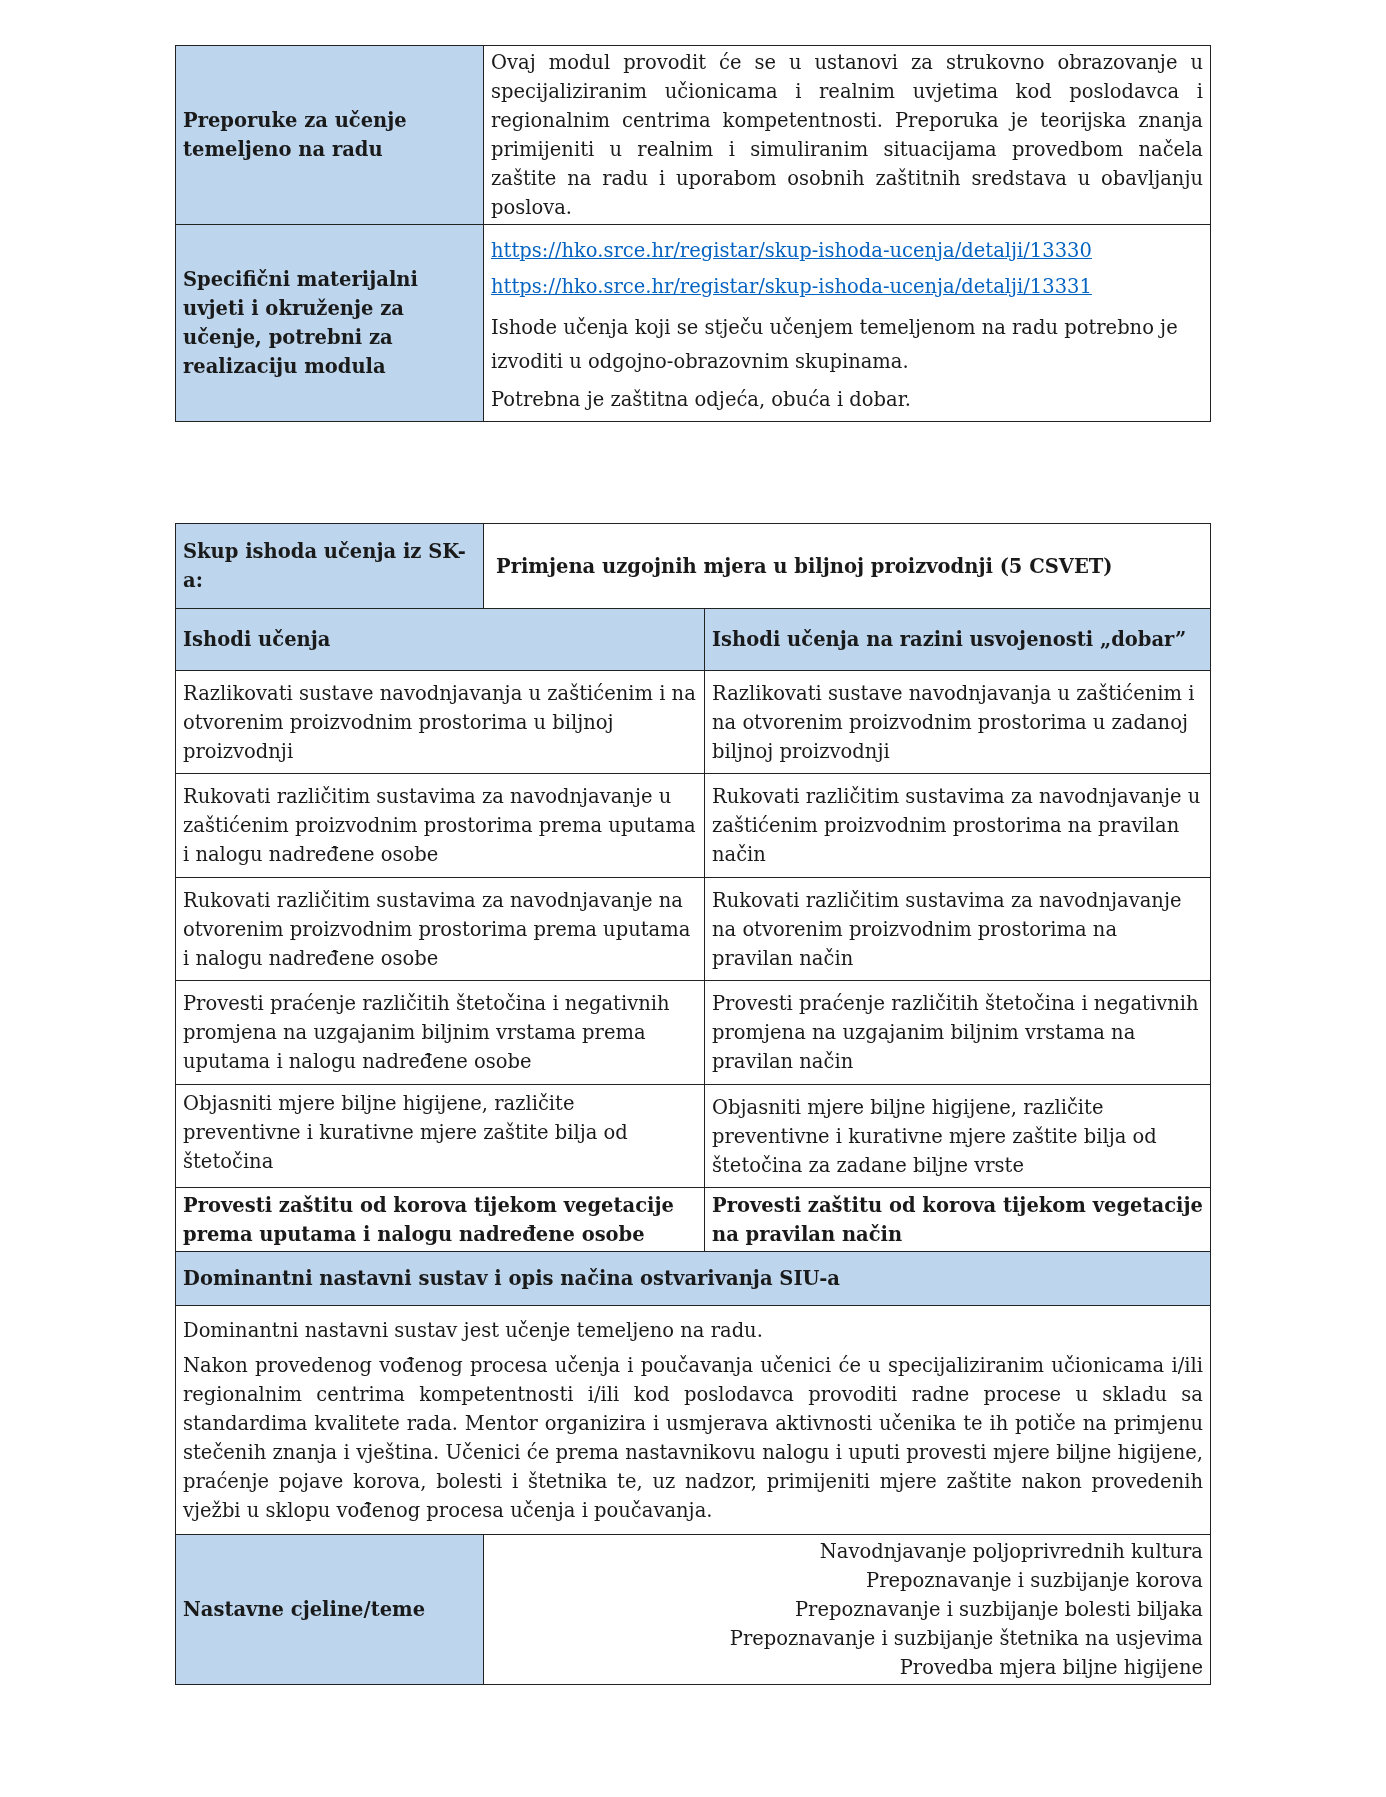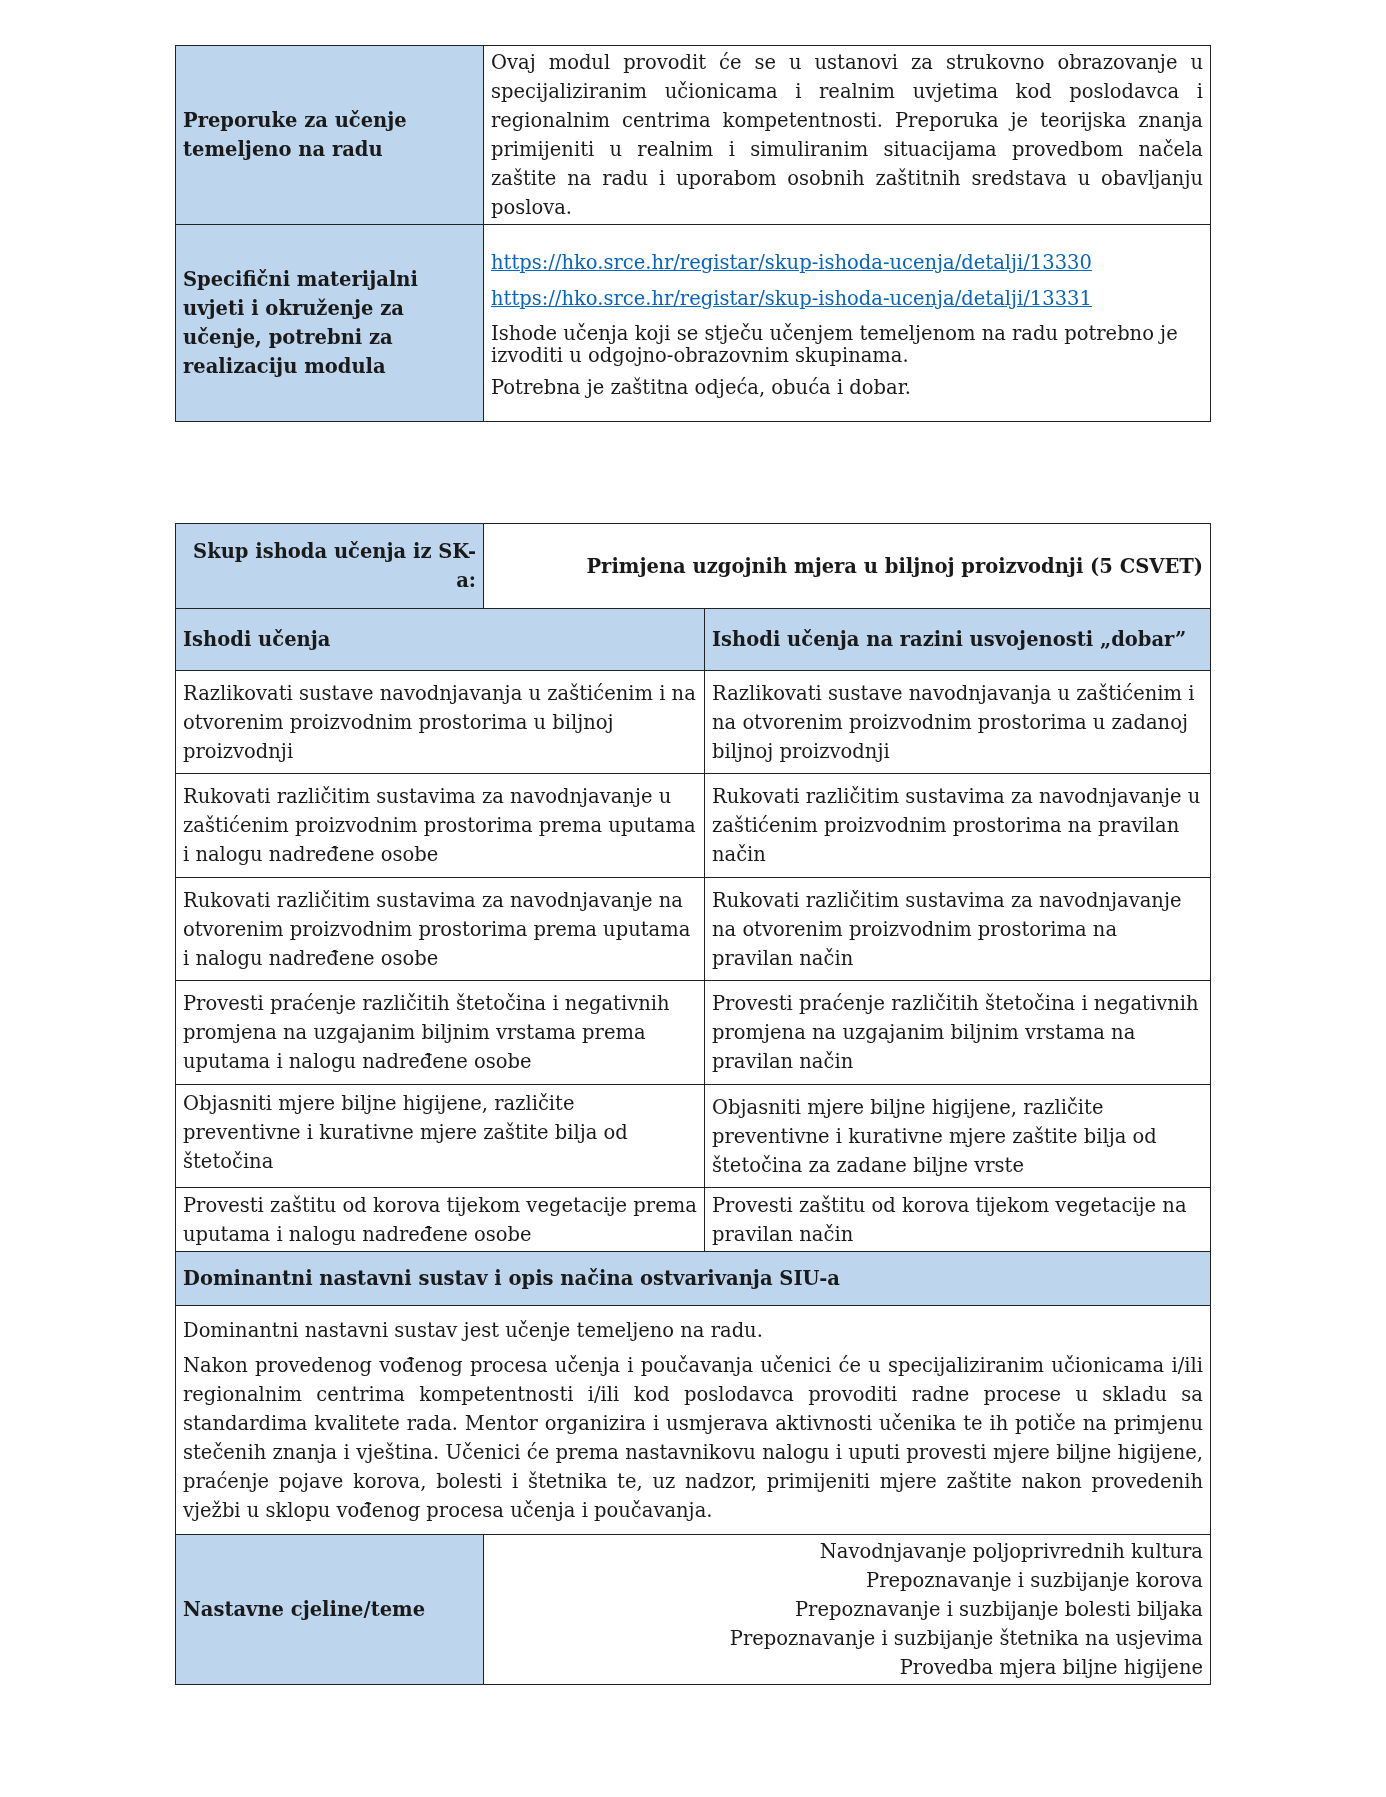--- a/index.html
+++ b/index.html
@@ -29,35 +29,35 @@
   <tbody>
       <tr style="height:162px;">
     <td class="lbl">Preporuke za učenje temeljeno na radu</td>
     <td class="just">Ovaj modul provodit će se u ustanovi za strukovno obrazovanje u specijaliziranim učionicama i realnim uvjetima kod poslodavca i regionalnim centrima kompetentnosti. Preporuka je teorijska znanja primijeniti u realnim i simuliranim situacijama provedbom načela zaštite na radu i uporabom osobnih zaštitnih sredstava u obavljanju poslova.</td>
   </tr>
   <tr style="height:197px;">
     <td class="lbl">Specifični materijalni uvjeti i okruženje za učenje, potrebni za realizaciju modula</td>
     <td>
       <a class="link" href="#">https://hko.srce.hr/registar/skup-ishoda-ucenja/detalji/13330</a>
       <a class="link" href="#">https://hko.srce.hr/registar/skup-ishoda-ucenja/detalji/13331</a>
-      <p class="gap" style="line-height:22px;">Ishode učenja koji se stječu učenjem temeljenom na radu potrebno je izvoditi u odgojno-obrazovnim skupinama.</p>
+      <p class="gap" style="line-height:34px;">Ishode učenja koji se stječu učenjem temeljenom na radu potrebno je izvoditi u odgojno-obrazovnim skupinama.</p>
       <p class="gap">Potrebna je zaštitna odjeća, obuća i dobar.</p>
     </td>
   </tr>
 </tbody>
   </table>
 
 <table id="t2">
   <colgroup>
       <col style="width:308px">
       <col style="width:221px">
       <col>
     </colgroup>
   <tbody>
-      <tr style="height:85px;text-align:right;">
+      <tr style="height:85px;">
     <td class="lbl">Skup ishoda učenja iz SK-a:</td>
     <td colspan="2" style="font-weight:bold; padding-left:12px;">Primjena uzgojnih mjera u biljnoj proizvodnji (5 CSVET)</td>
   </tr>
   <tr style="height:62px;">
     <td colspan="2" class="hdr">Ishodi učenja</td>
     <td class="hdr">Ishodi učenja na razini usvojenosti „dobar”</td>
   </tr>
   <tr style="height:103px;">
     <td colspan="2">Razlikovati sustave navodnjavanja u zaštićenim i na otvorenim proizvodnim prostorima u biljnoj proizvodnji</td>
     <td>Razlikovati sustave navodnjavanja u zaštićenim i na otvorenim proizvodnim prostorima u zadanoj biljnoj proizvodnji</td>
@@ -71,21 +71,21 @@
     <td>Rukovati različitim sustavima za navodnjavanje na otvorenim proizvodnim prostorima na pravilan način</td>
   </tr>
   <tr style="height:104px;">
     <td colspan="2">Provesti praćenje različitih štetočina i negativnih promjena na uzgajanim biljnim vrstama prema uputama i nalogu nadređene osobe</td>
     <td>Provesti praćenje različitih štetočina i negativnih promjena na uzgajanim biljnim vrstama na pravilan način</td>
   </tr>
   <tr style="height:103px;">
     <td colspan="2" class="cell-top">Objasniti mjere biljne higijene, različite preventivne i kurativne mjere zaštite bilja od štetočina</td>
     <td>Objasniti mjere biljne higijene, različite preventivne i kurativne mjere zaštite bilja od štetočina za zadane biljne vrste</td>
   </tr>
-  <tr style="height:64px;">
+  <tr style="height:64px;font-weight:bold;">
     <td colspan="2">Provesti zaštitu od korova tijekom vegetacije prema uputama i nalogu nadređene osobe</td>
     <td>Provesti zaštitu od korova tijekom vegetacije na pravilan način</td>
   </tr>
   <tr style="height:54px;">
     <td colspan="3" class="hdr">Dominantni nastavni sustav i opis načina ostvarivanja SIU-a</td>
   </tr>
   <tr style="height:229px;">
     <td colspan="3" class="just">
       <p style="margin-bottom:6px;">Dominantni nastavni sustav jest učenje temeljeno na radu.</p>
       <p>Nakon provedenog vođenog procesa učenja i poučavanja učenici će u specijaliziranim učionicama i/ili regionalnim centrima kompetentnosti i/ili kod poslodavca provoditi radne procese u skladu sa standardima kvalitete rada. Mentor organizira i usmjerava aktivnosti učenika te ih potiče na primjenu stečenih znanja i vještina. Učenici će prema nastavnikovu nalogu i uputi provesti mjere biljne higijene, praćenje pojave korova, bolesti i štetnika te, uz nadzor, primijeniti mjere zaštite nakon provedenih vježbi u sklopu vođenog procesa učenja i poučavanja.</p>

